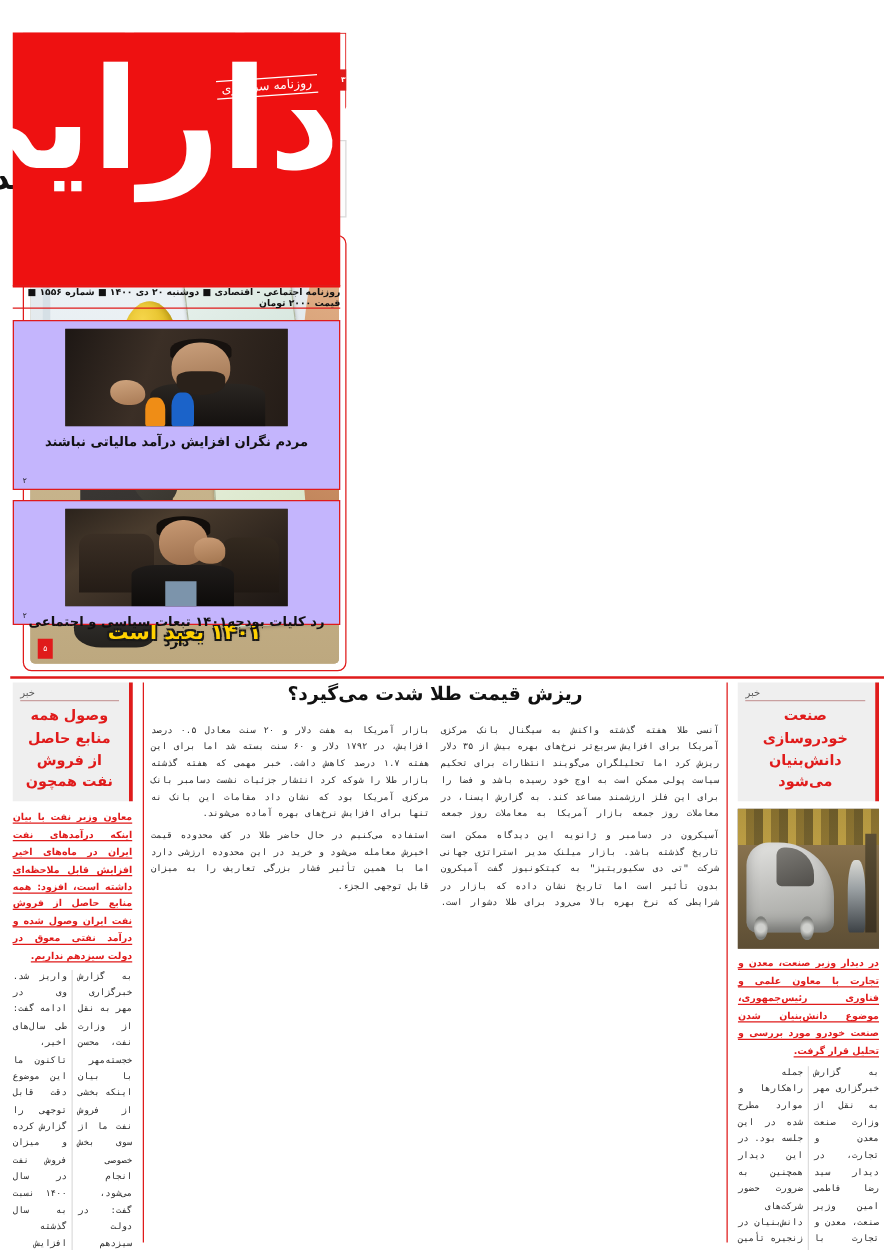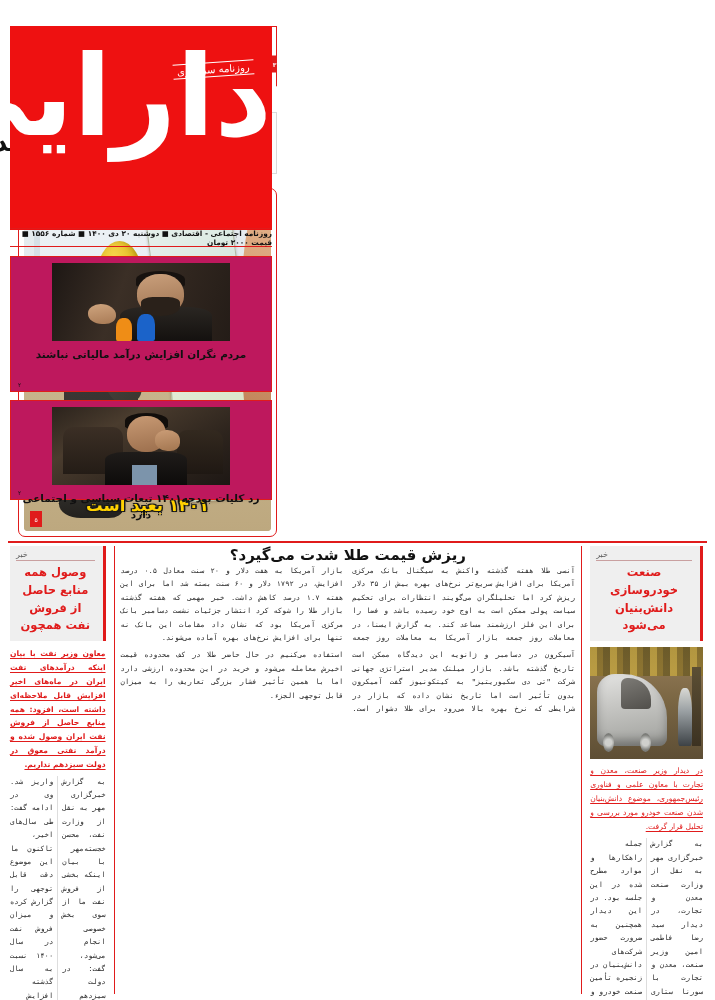--- a/index.html
+++ b/index.html
@@ -291,21 +291,21 @@
     letter-spacing: -0.2px;
   }
 
   
   .right-card {
     position: absolute;
     right: 443px;
     width: 262px;
     border: 1.4px solid #e01b1b;
     box-sizing: border-box;
-    background: #be185d;
+    background: #c4b5fd;
     padding: 6px 6px 4px;
   }
   .right-card.c1 { top: 256px; height: 136px; }
   .right-card.c2 { top: 400px; height: 100px; }
   .right-card-photo {
     position: relative;
     width: 178px;
     height: 78px;
     margin: 0 auto;
     overflow: hidden;
@@ -447,21 +447,21 @@
     text-align: center;
     line-height: 1.55;
     letter-spacing: -0.2px;
   }
   .section-head {
     font-size: 15px;
     font-weight: bold;
     color: #111;
     text-align: center;
     letter-spacing: -0.3px;
-    margin-bottom: 1px;
+    margin-bottom: 15px;
   }
 
   .lede {
     font-size: 7.6px;
     line-height: 1.82;
     color: #e01b1b;
     font-weight: bold;
     text-align: justify;
     text-decoration: underline;
     text-underline-offset: 2px;
@@ -525,21 +525,21 @@
   }
   .fp-rack {
     position: absolute; right: 2%; top: 18%; width: 8%; height: 70%;
     background: linear-gradient(180deg,#5c4f34,#3c3222);
   }
 
   .red-lede-underline {
     font-size: 7.6px;
     line-height: 1.85;
     color: #e01b1b;
-    font-weight: normal;
+    font-weight: bold;
     text-align: justify;
     text-decoration: underline;
     text-underline-offset: 2px;
     margin-bottom: 4px;
   }
 </style>
 </head>
 <body>
 
 <div class="page">

